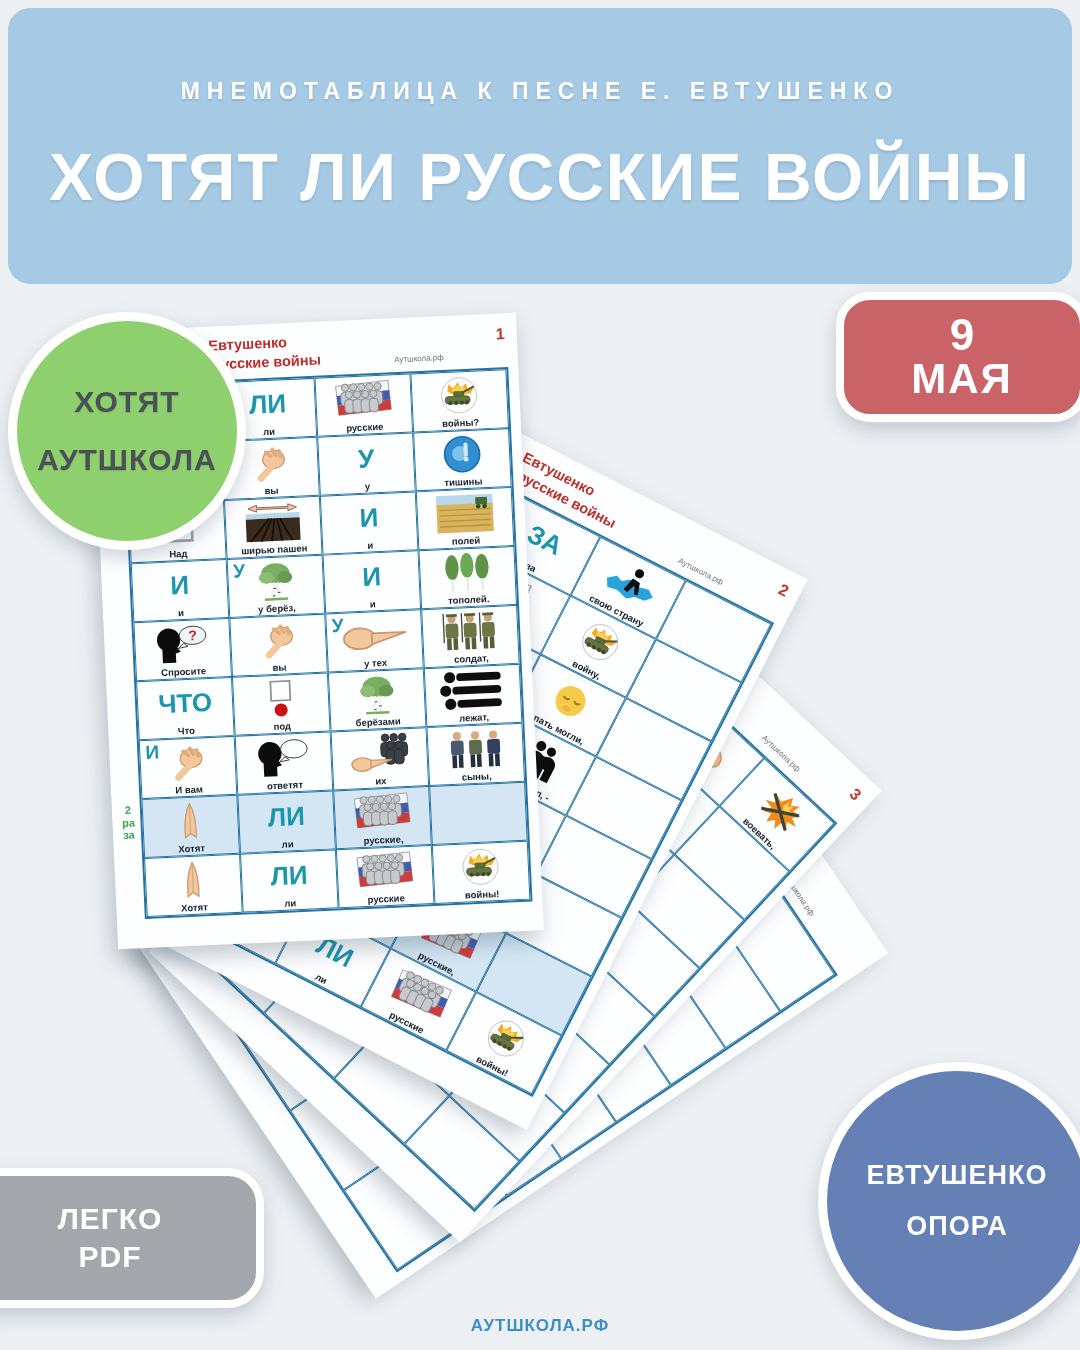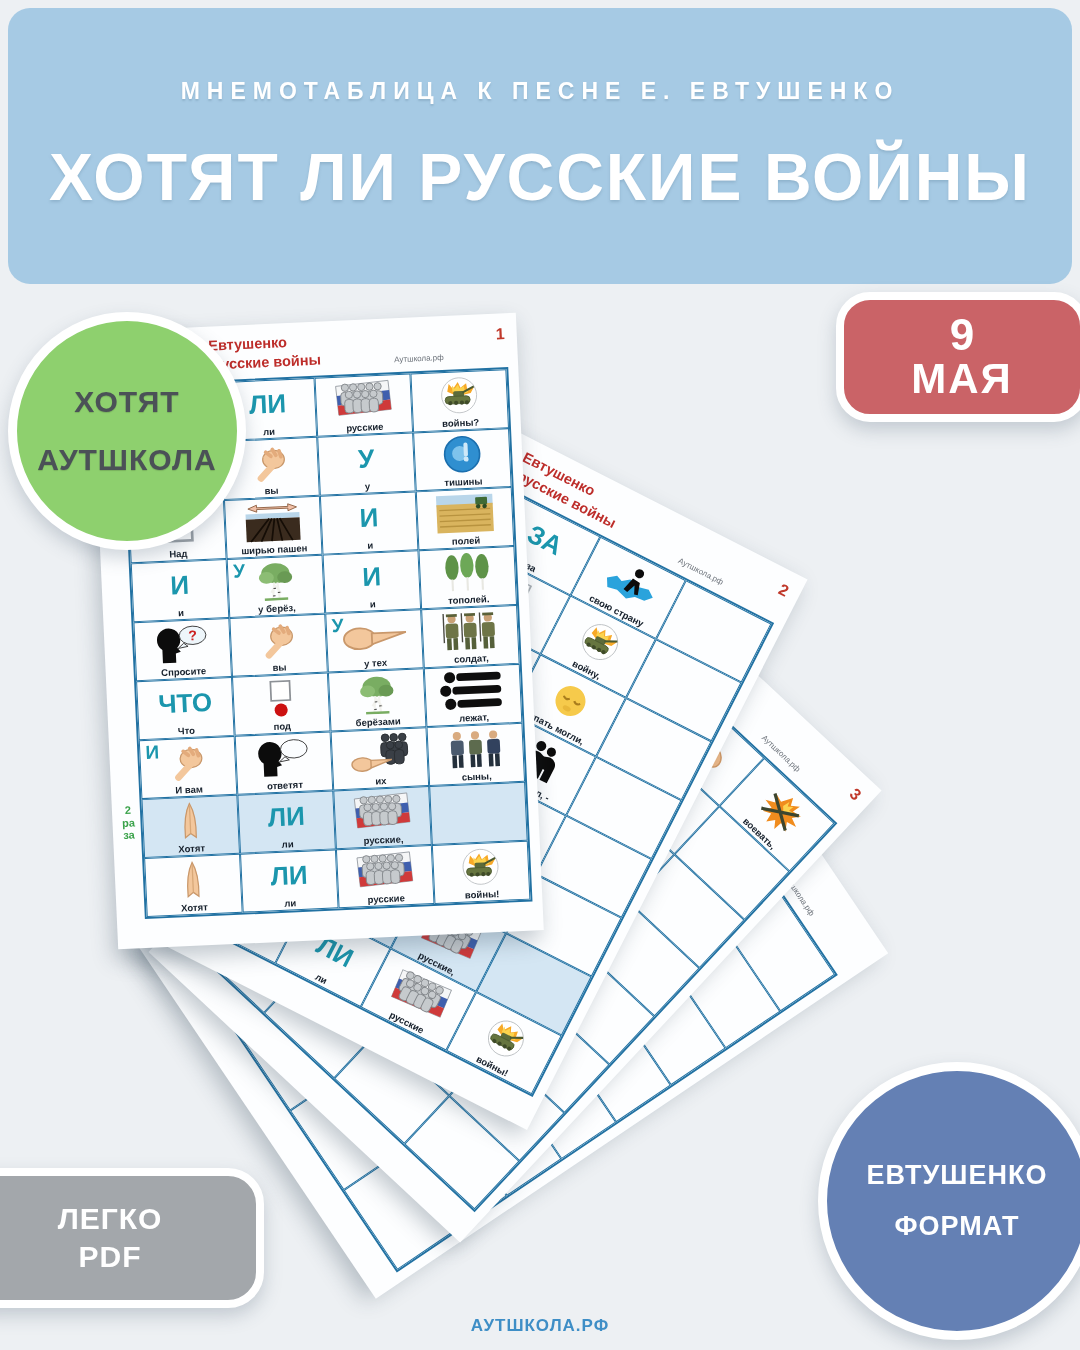--- a/index.html
+++ b/index.html
@@ -1141,17 +1141,17 @@
     <span class="b2">МАЯ</span>
   </div>
 
   <div class="badge badge-format" style="background: rgb(163, 167, 171);">
     <span class="b1">ЛЕГКО</span>
     <span class="b2">PDF</span>
   </div>
 
   <div class="badge badge-visual" style="background: rgb(100, 128, 180);">
     <span class="b1">ЕВТУШЕНКО</span>
-    <span class="b2">ФОРМАТ</span>
+    <span class="b2">ОПОРА</span>
   </div>
 
   <div class="footer-brand">АУТШКОЛА.РФ</div>
 </div>
 
 </body></html>

